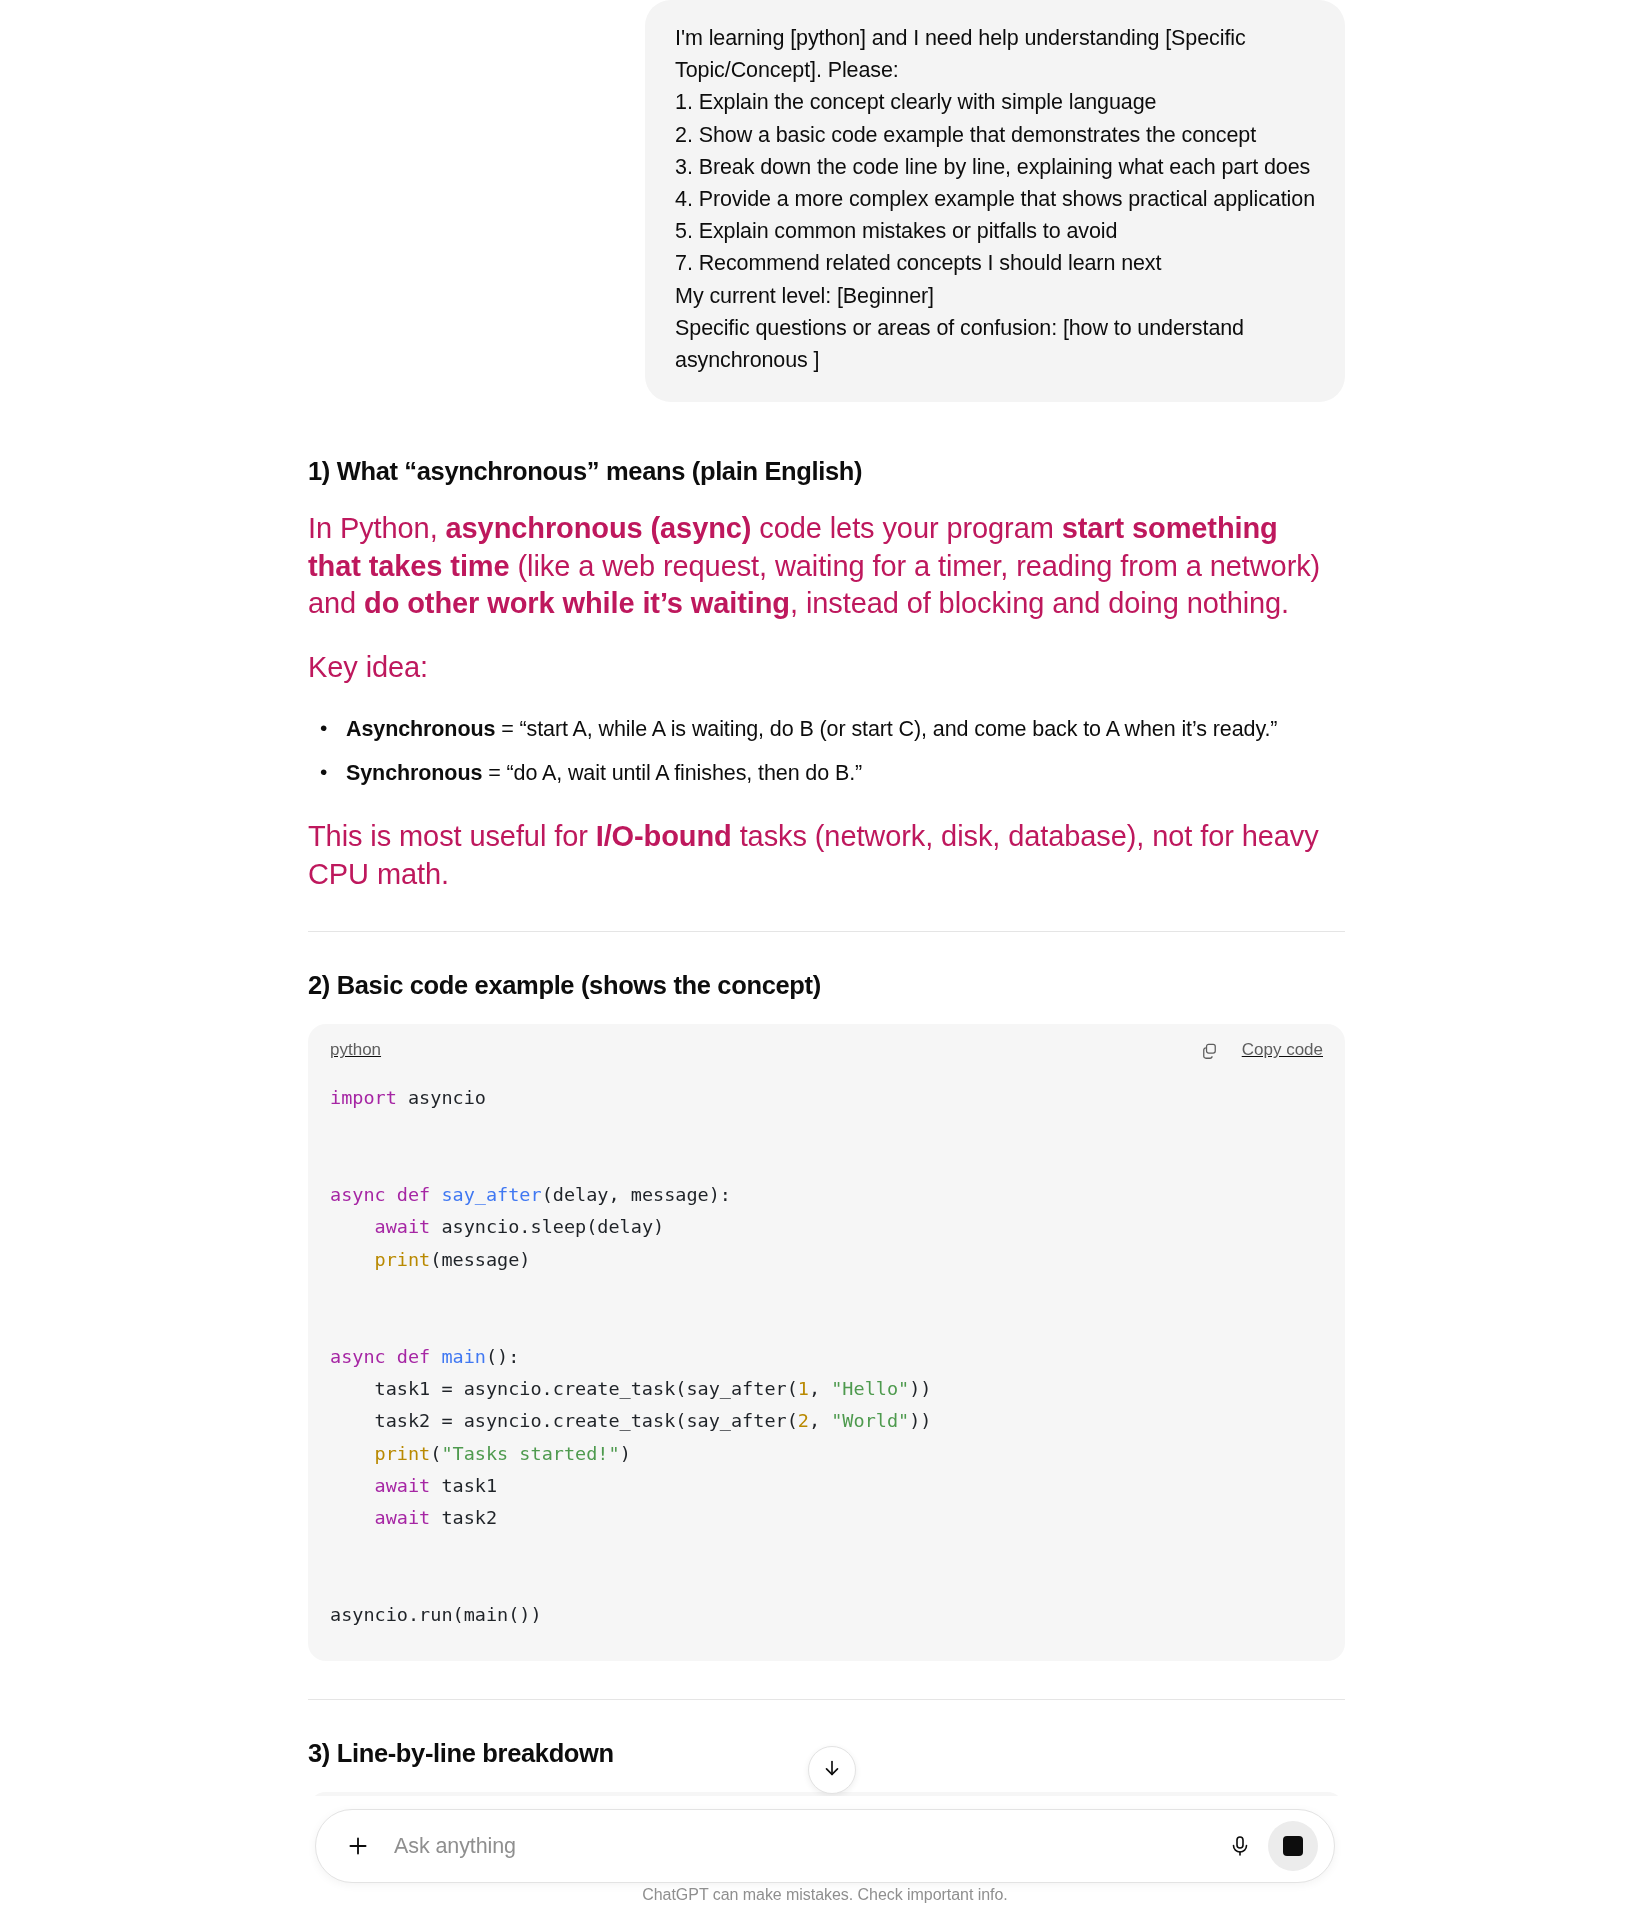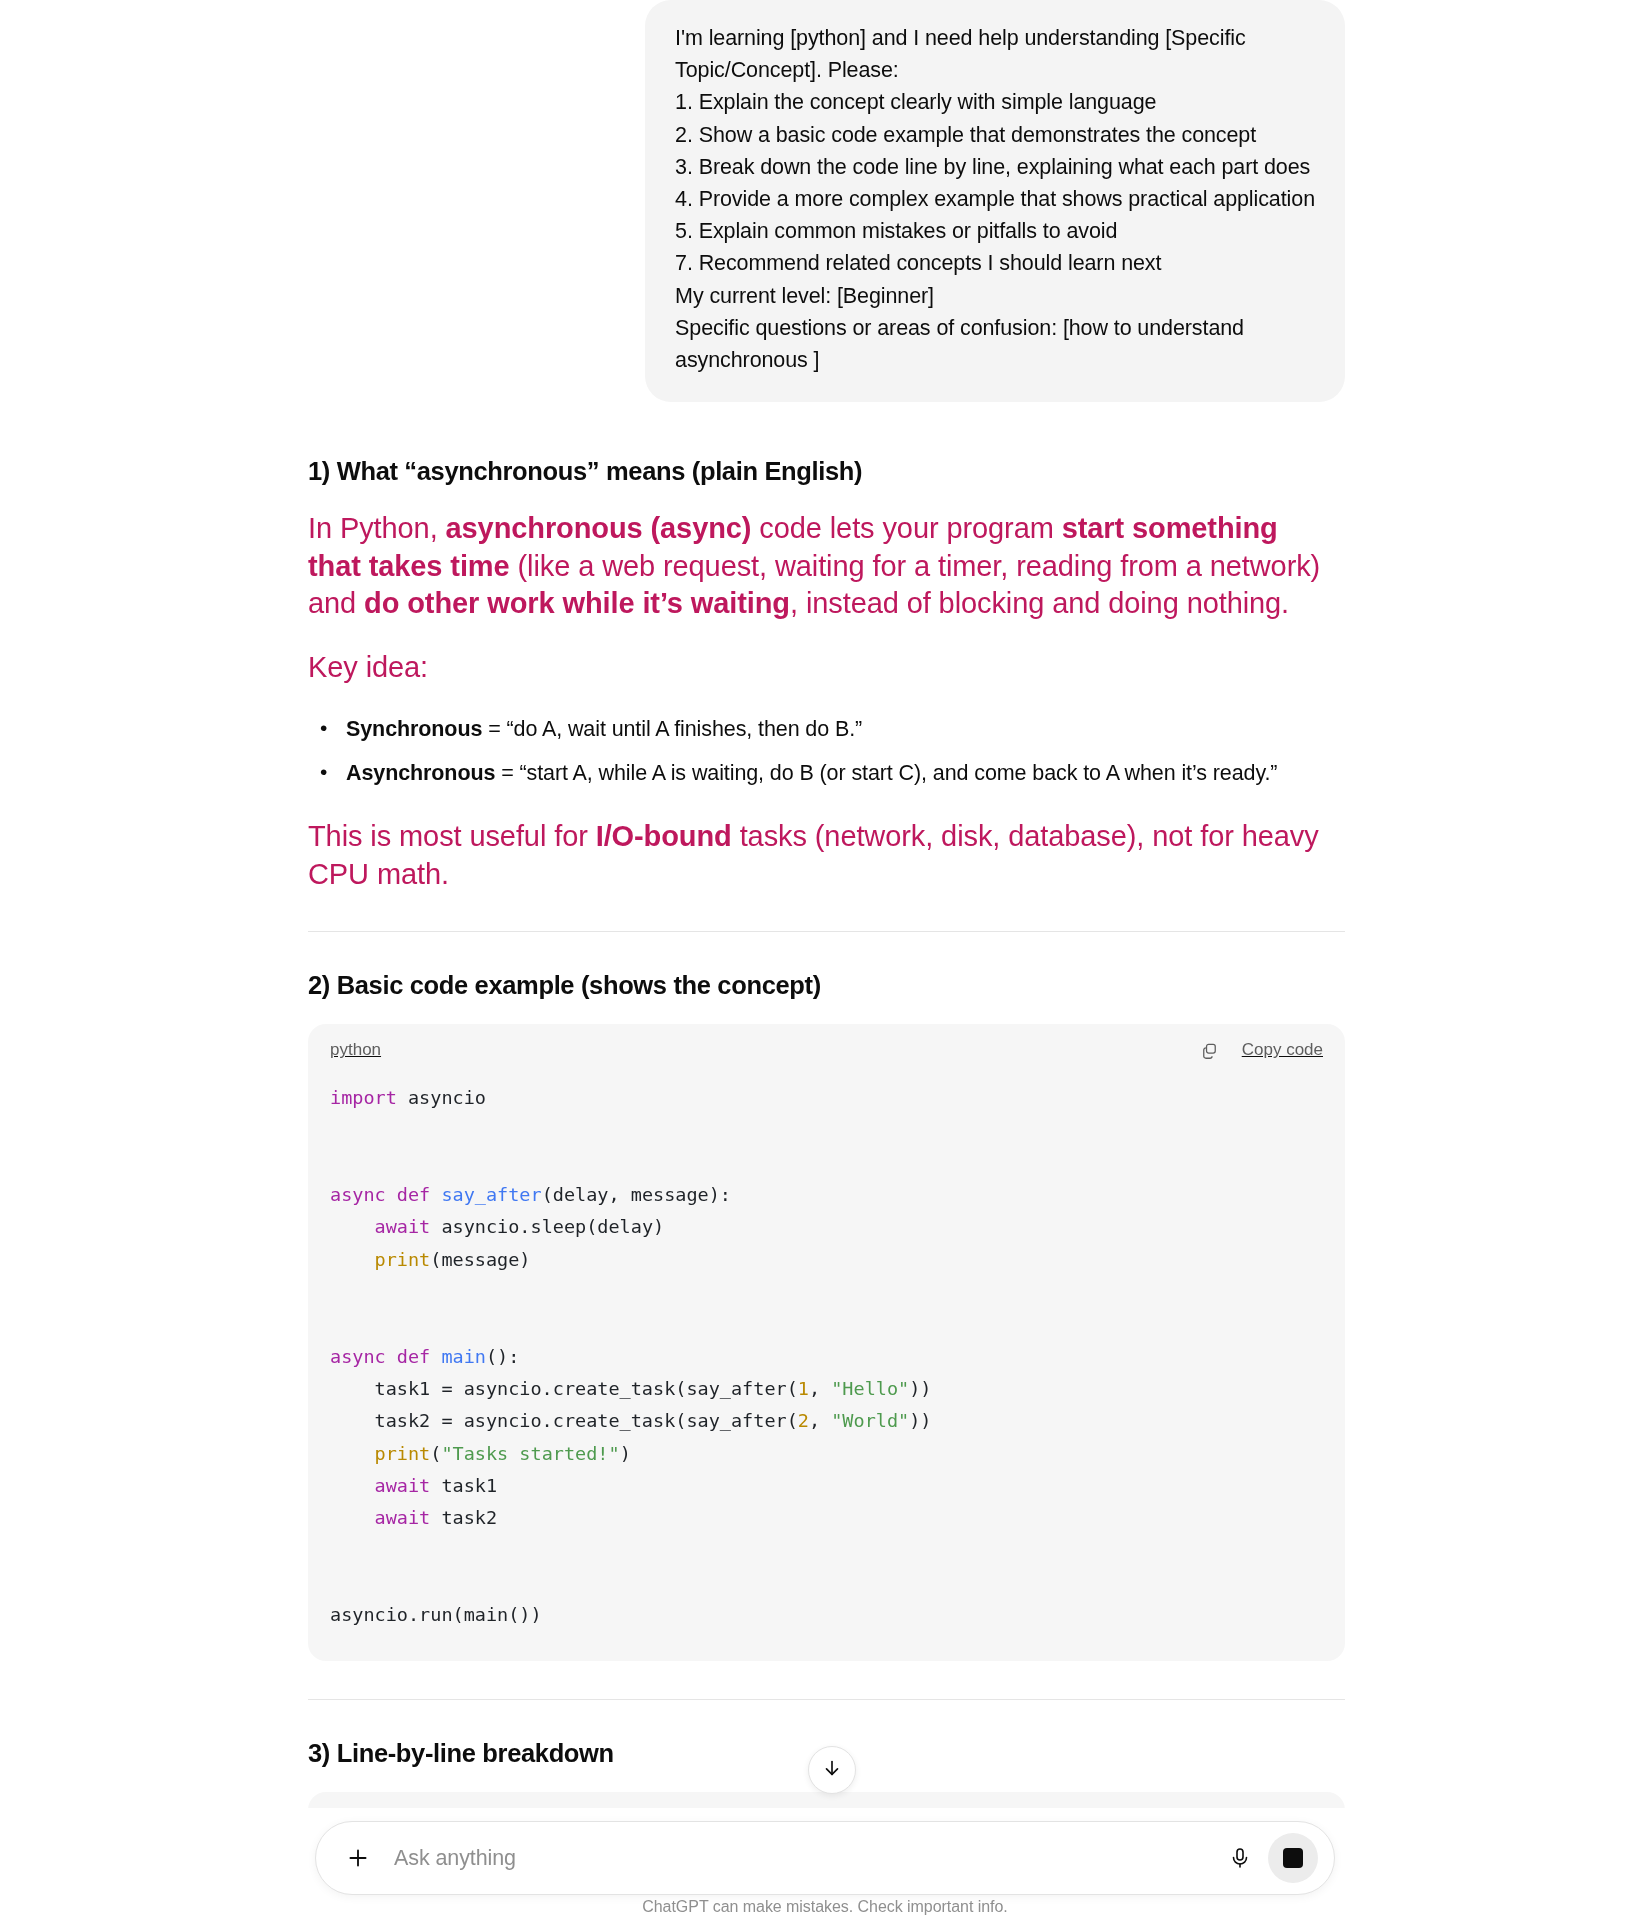--- a/index.html
+++ b/index.html
@@ -150,21 +150,21 @@
     display: flex;
     align-items: center;
     justify-content: center;
     cursor: pointer;
     z-index: 6;
   }
 
   
   .composer-wrap {
     position: absolute;
-    left: 0; bottom: 0;
+    left: 0; bottom: 12px;
     width: 1426px;
     height: 120px;
     background: #ffffff;
     z-index: 10;
   }
   .composer {
     position: absolute;
     left: 315px;
     top: 13px;
     width: 1020px;
@@ -248,22 +248,22 @@
 
       <div class="assistant">
 
         <h2 class="sec">1) What “asynchronous” means (plain English)</h2>
 
         <p class="para"><span>In Python, </span><b>asynchronous (async)</b><span> code lets your program </span><b>start something that takes time</b><span> (like a web request, waiting for a timer, reading from a network) and </span><b>do other work while it’s waiting</b><span>, instead of blocking and doing nothing.</span></p>
 
         <p class="para tight">Key idea:</p>
 
         <ul class="bullets">
+          <li><b>Asynchronous</b><span> = “start A, while A is waiting, do B (or start C), and come back to A when it’s ready.”</span></li>
           <li><b>Synchronous</b><span> = “do A, wait until A finishes, then do B.”</span></li>
-          <li><b>Asynchronous</b><span> = “start A, while A is waiting, do B (or start C), and come back to A when it’s ready.”</span></li>
         </ul>
 
         <p class="para"><span>This is most useful for </span><b>I/O-bound</b><span> tasks (network, disk, database), not for heavy CPU math.</span></p>
 
         <hr class="rule">
 
         <h2 class="sec">2) Basic code example (shows the concept)</h2>
 
         <div class="codeblock">
           <div class="code-head">

